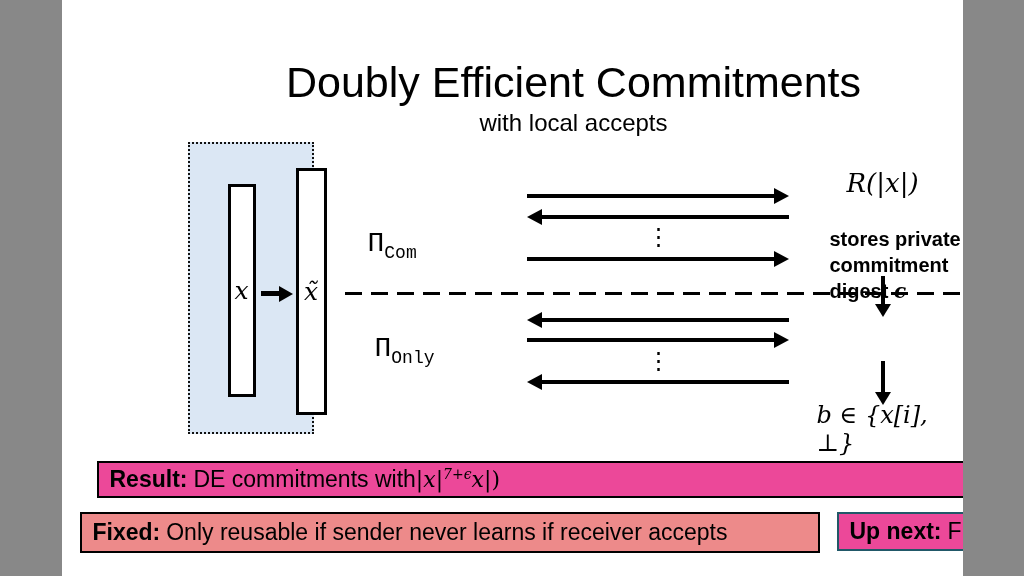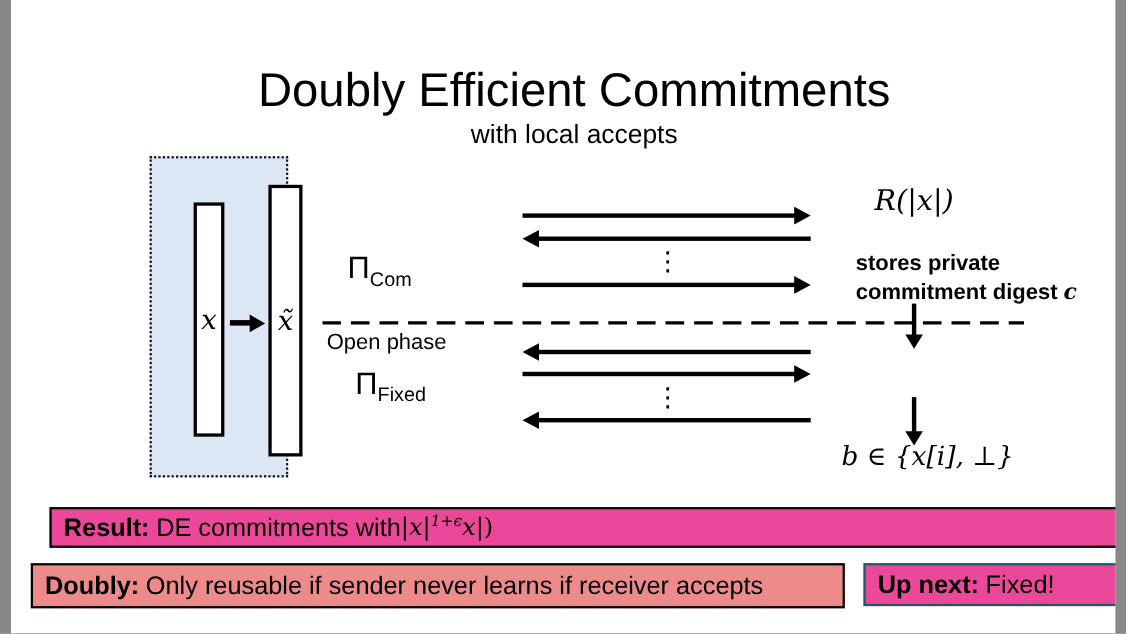--- a/index.html
+++ b/index.html
@@ -1,17 +1,17 @@
 <!DOCTYPE html>
 <html><head>
 <meta charset="utf-8">
 <style>
   html,body { margin:0; padding:0; background:#888; }
   .slide {
-    position:relative; width:1004px; height:576px; background:#ffffff;
+    position:relative; width:901px; height:576px; background:#ffffff;
     font-family:"Liberation Sans", sans-serif; color:#000; overflow:hidden;
     margin:0 auto;
   }
   .abs { position:absolute; }
   .title { top:58px; left:0; width:1024px; text-align:center; font-size:43px; letter-spacing:0; }
   .subtitle { top:109px; left:0; width:1024px; text-align:center; font-size:24px; }
 
   
   .sender-region { left:126px; top:142px; width:122px; height:288px;
     background:#dbe7f4; border:2px dotted #111; }
@@ -32,29 +32,29 @@
   .var { position:absolute; width:4px; background:#000; }
   .var::after { content:""; position:absolute; left:50%; transform:translateX(-50%); bottom:-12px;
     width:0; height:0; border-top:13px solid #000; border-left:8px solid transparent; border-right:8px solid transparent; }
   .enc-arrow { left:199px; top:291px; width:19px; height:5px; background:#000; }
   .enc-arrow::after { content:""; position:absolute; right:-13px; top:50%; transform:translateY(-50%);
     border-left:14px solid #000; border-top:8px solid transparent; border-bottom:8px solid transparent; }
 
   .vdots { font-family:"DejaVu Sans", sans-serif; font-size:24px; line-height:24px; }
 
   
-  .pi-label { font-family:Liberation Sans, sans-serif; font-size:28px; }
+  .pi-label { font-family:Liberation Mono, monospace; font-size:28px; }
   .pi-label sub { font-size:18px; line-height:0; }
   .phase-label { font-size:20px; }
 
   
   .r-run { font-size:26px; }
   .stores-note { font-size:20px; line-height:26px; }
   .stores-note .math { font-size:20px; }
-  .b-out { font-size:24px;text-align:center; }
+  .b-out { font-size:24px; }
 
   
   .info-box { box-sizing:border-box; display:flex; align-items:center; font-size:23px; padding:0 11px; white-space:nowrap; }
   .result-box { left:18px; top:461px; width:986px; height:37px; background:#ec4899; border:2px solid #000;margin-left:17px; }
   .caveat-box { left:18px; top:512px; width:740px; height:41px; background:#ed8a8a; border:2px solid #000; }
   .upnext-box { left:775px; top:512px; width:232px; height:39px; background:#ec4899; border:2px solid #215868; }
   .info-box b { margin-right:6px; }
   .info-box sup { font-size:14px; }
   .box-math { font-family:"DejaVu Serif", serif; font-style:italic; font-size:22px; }
   .box-mathrm { font-family:"DejaVu Serif", serif; font-style:normal; font-size:22px; }
@@ -72,23 +72,22 @@
     <span class="math col-label">x</span>
   </div>
   <div class="abs col-rect xt-rect">
     <span class="math col-label">x̃</span>
   </div>
   <div class="abs enc-arrow"></div>
 
   <div class="abs pi-label" style="left:306px; top:228px;">
     <span>Π</span><sub>Com</sub>
   </div>
-  <div class="abs phase-label" style="left:287px; top:300px;">Open phase</div>
   <div class="abs pi-label" style="left:313px; top:333px;">
-    <span>Π</span><sub>Fixed</sub>
+    <span>Π</span><sub>Only</sub>
   </div>
 
   <svg class="abs" style="left:283px; top:291px;" width="638" height="5">
     <line x1="0" y1="2.5" x2="638" y2="2.5" stroke="#000" stroke-width="3" stroke-dasharray="17 9"></line>
   </svg>
 
   <div class="abs ar right c-right" style="top:194px;"></div>
   <div class="abs ar left c-left" style="top:215px;"></div>
   <div class="abs vdots" style="left:585px; top:225px;">⋮</div>
   <div class="abs ar right c-right" style="top:257px;"></div>
@@ -103,27 +102,27 @@
     <span>stores private</span><br>
     <span>commitment digest </span><span class="math">c</span>
   </div>
   <div class="abs var" style="left:819px; top:276px; height:29px;"></div>
   <div class="abs var" style="left:819px; top:361px; height:32px;"></div>
   <div class="abs math b-out" style="left:755px; top:401px;">b ∈ {x[i], ⊥}</div>
 
   <div class="abs info-box result-box">
     <b>Result:</b>
     <span>DE commitments with </span>
-    <span class="box-math"><span>|x|</span><sup>1+ϵ</sup></span>
+    <span class="box-math"><span>|x|</span><sup>7+ϵ</sup></span>
       <span class="box-math">x</span>
       <span class="box-mathrm">|)</span>
   </div>
 
   <div class="abs info-box caveat-box">
-    <b>Doubly:</b>
+    <b>Fixed:</b>
     <span>Only reusable if sender never learns if receiver accepts</span>
   </div>
 
   <div class="abs info-box upnext-box">
     <b>Up next:</b>
     <span>Fixed!</span>
   </div>
 
 </div>
 

